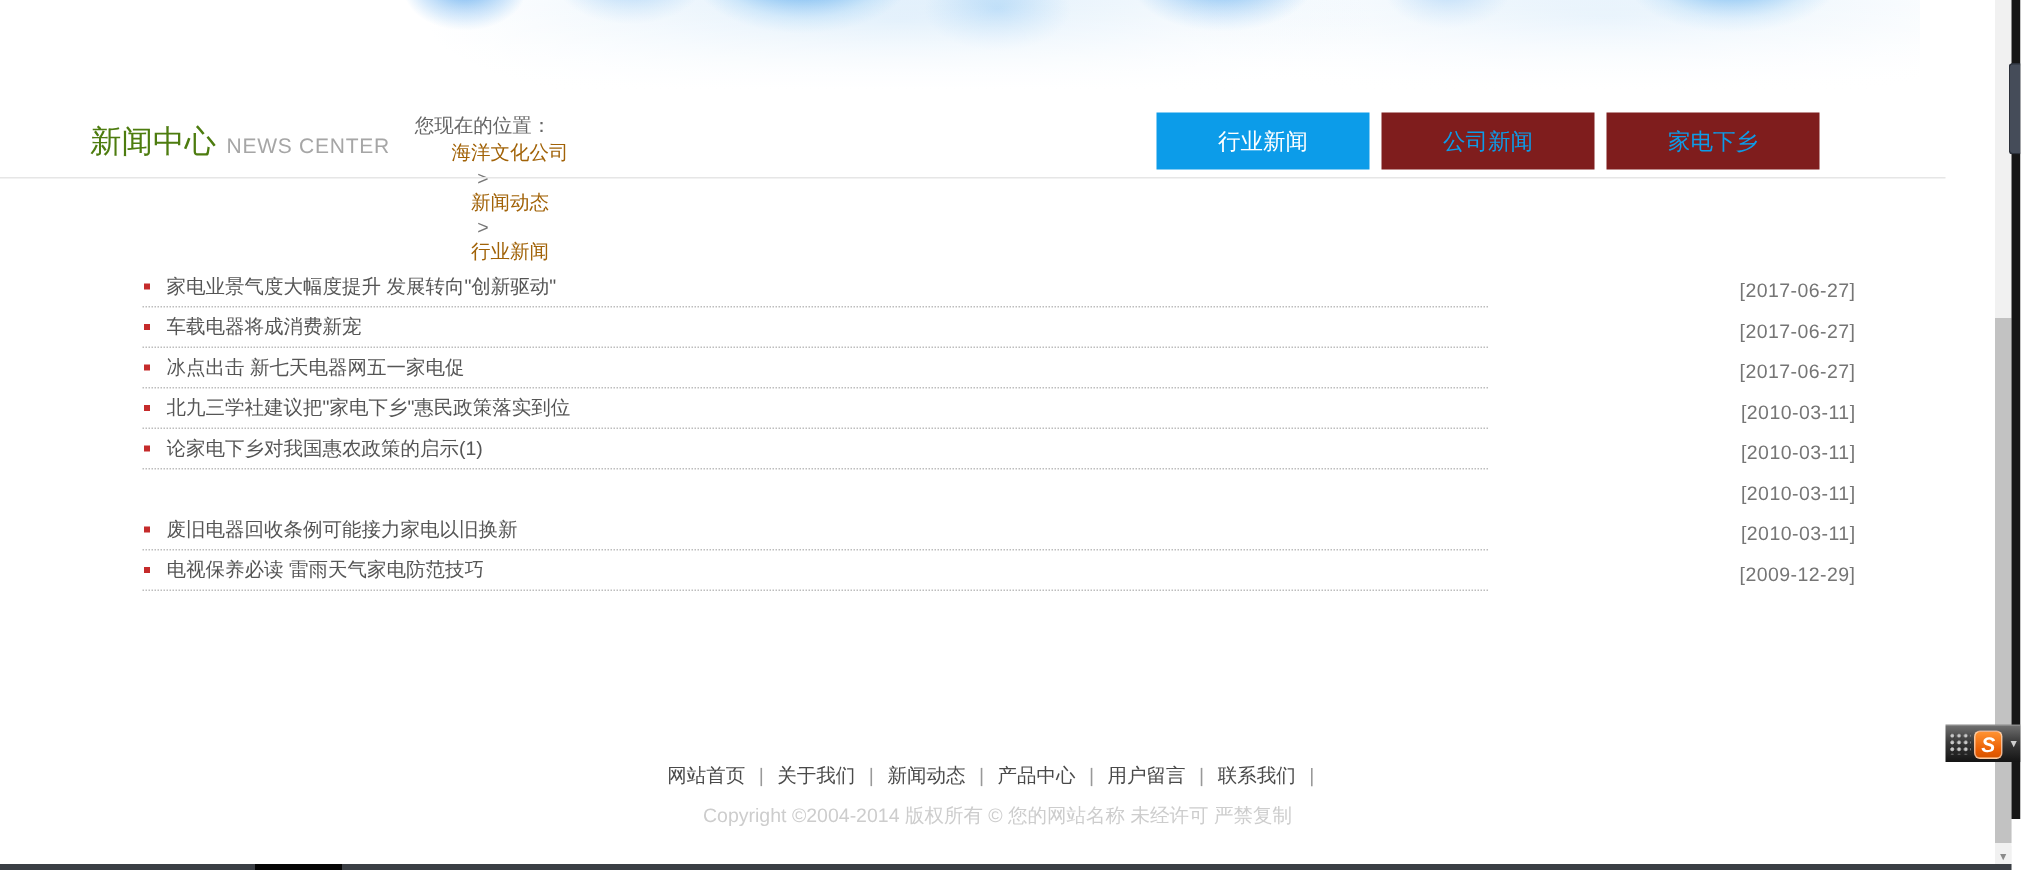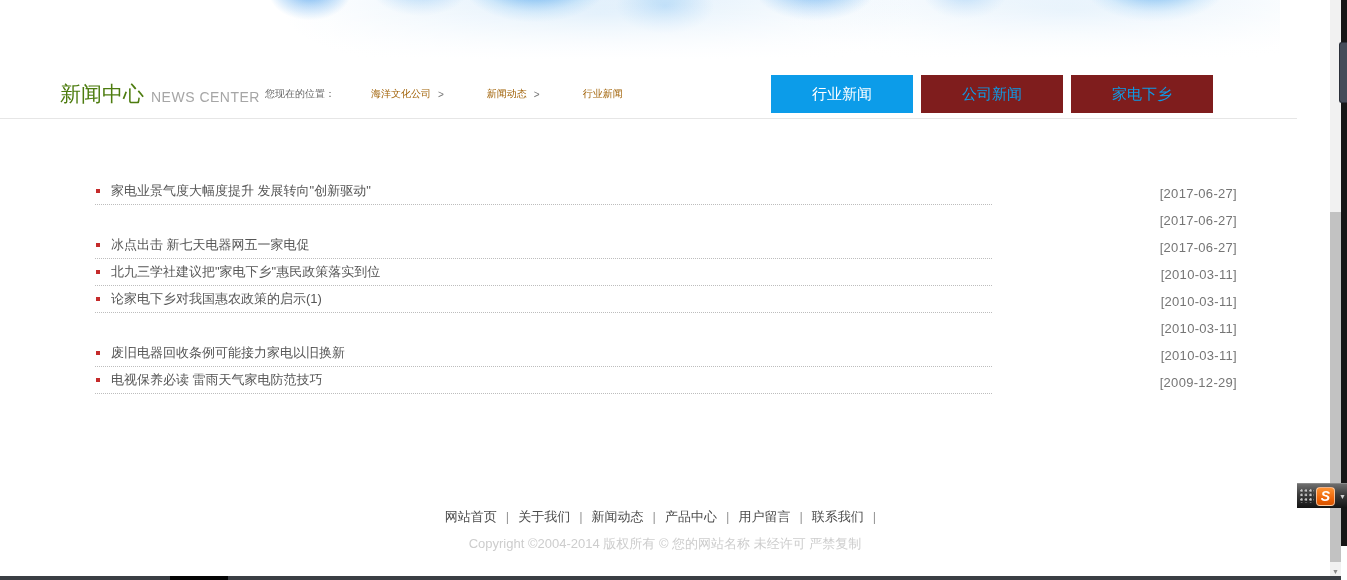--- a/index.html
+++ b/index.html
@@ -26,21 +26,21 @@
       radial-gradient(ellipse 420px 90px at 480px 14px, rgba(214,234,250,.85), transparent 75%),
       radial-gradient(ellipse 380px 80px at 950px 12px, rgba(222,238,251,.8), transparent 75%),
       #ffffff;
   }
 
   
   .header-row { position:absolute; left:60px; top:75px; height:38px; width:1220px; }
   .section-title-wrap { position:absolute; left:0; top:0; height:38px; display:flex; align-items:center; }
   .section-title { font-size:21px; color:#4d7c0f; }
   .section-subtitle { font-size:14px; color:#a6a6a6; margin-left:7px; letter-spacing:.5px; padding-top:5px; }
-  .breadcrumb { position:absolute; left:205px; top:0; height:38px; display:flex; align-items:center; font-size:10px; color:#666; white-space:nowrap; }
+  .breadcrumb { position:absolute; left:205px; top:0; height:38px; display:flex; align-items:center; font-size:13px; color:#666; white-space:nowrap;flex-direction:column; }
   .breadcrumb .crumb-sep { margin:0 7px; color:#777; }
   .crumb-link { color:#a16207; cursor:pointer;margin-left:36px; }
 
   .tabs { position:absolute; left:711px; top:0; height:38px; display:flex; }
   .tab {
     width:142px; height:38px; margin-right:8px;
     display:flex; align-items:center; justify-content:center;
     font-size:15px; color:var(--accent,#0c9ce9); background:#7f1d1d; cursor:pointer;
   }
   .tab.active { background:var(--accent,#0c9ce9); color:#fff; }
@@ -138,20 +138,24 @@
 
 <div class="news-list">
   <div class="news-row">
     <div class="news-row-main">
       <span class="bullet"></span>
       <span class="news-title">家电业景气度大幅度提升 发展转向"创新驱动"</span>
     </div>
     <span class="news-date">[2017-06-27]</span>
   </div>
   <div class="news-row">
+    <div class="news-row-main">
+      <span class="bullet"></span>
+      <span class="news-title">车载电器将成消费新宠</span>
+    </div>
     <span class="news-date">[2017-06-27]</span>
   </div>
   <div class="news-row">
     <div class="news-row-main">
       <span class="bullet"></span>
       <span class="news-title">冰点出击 新七天电器网五一家电促</span>
     </div>
     <span class="news-date">[2017-06-27]</span>
   </div>
   <div class="news-row">

